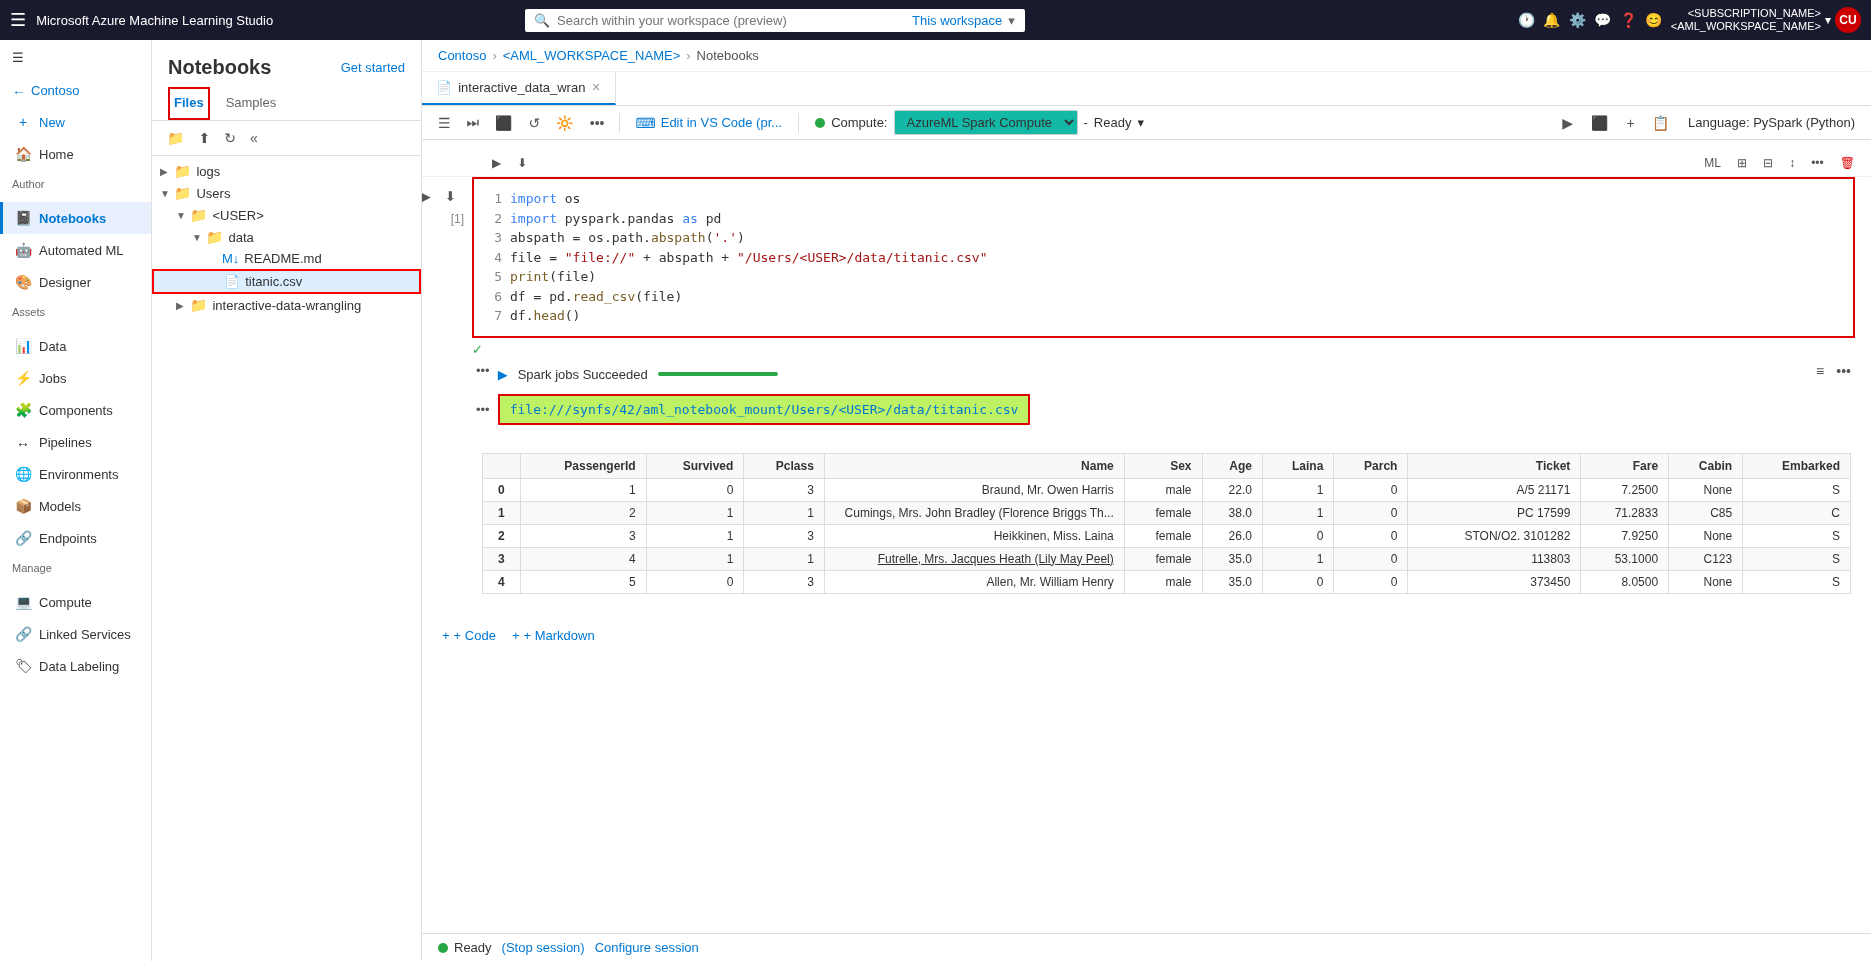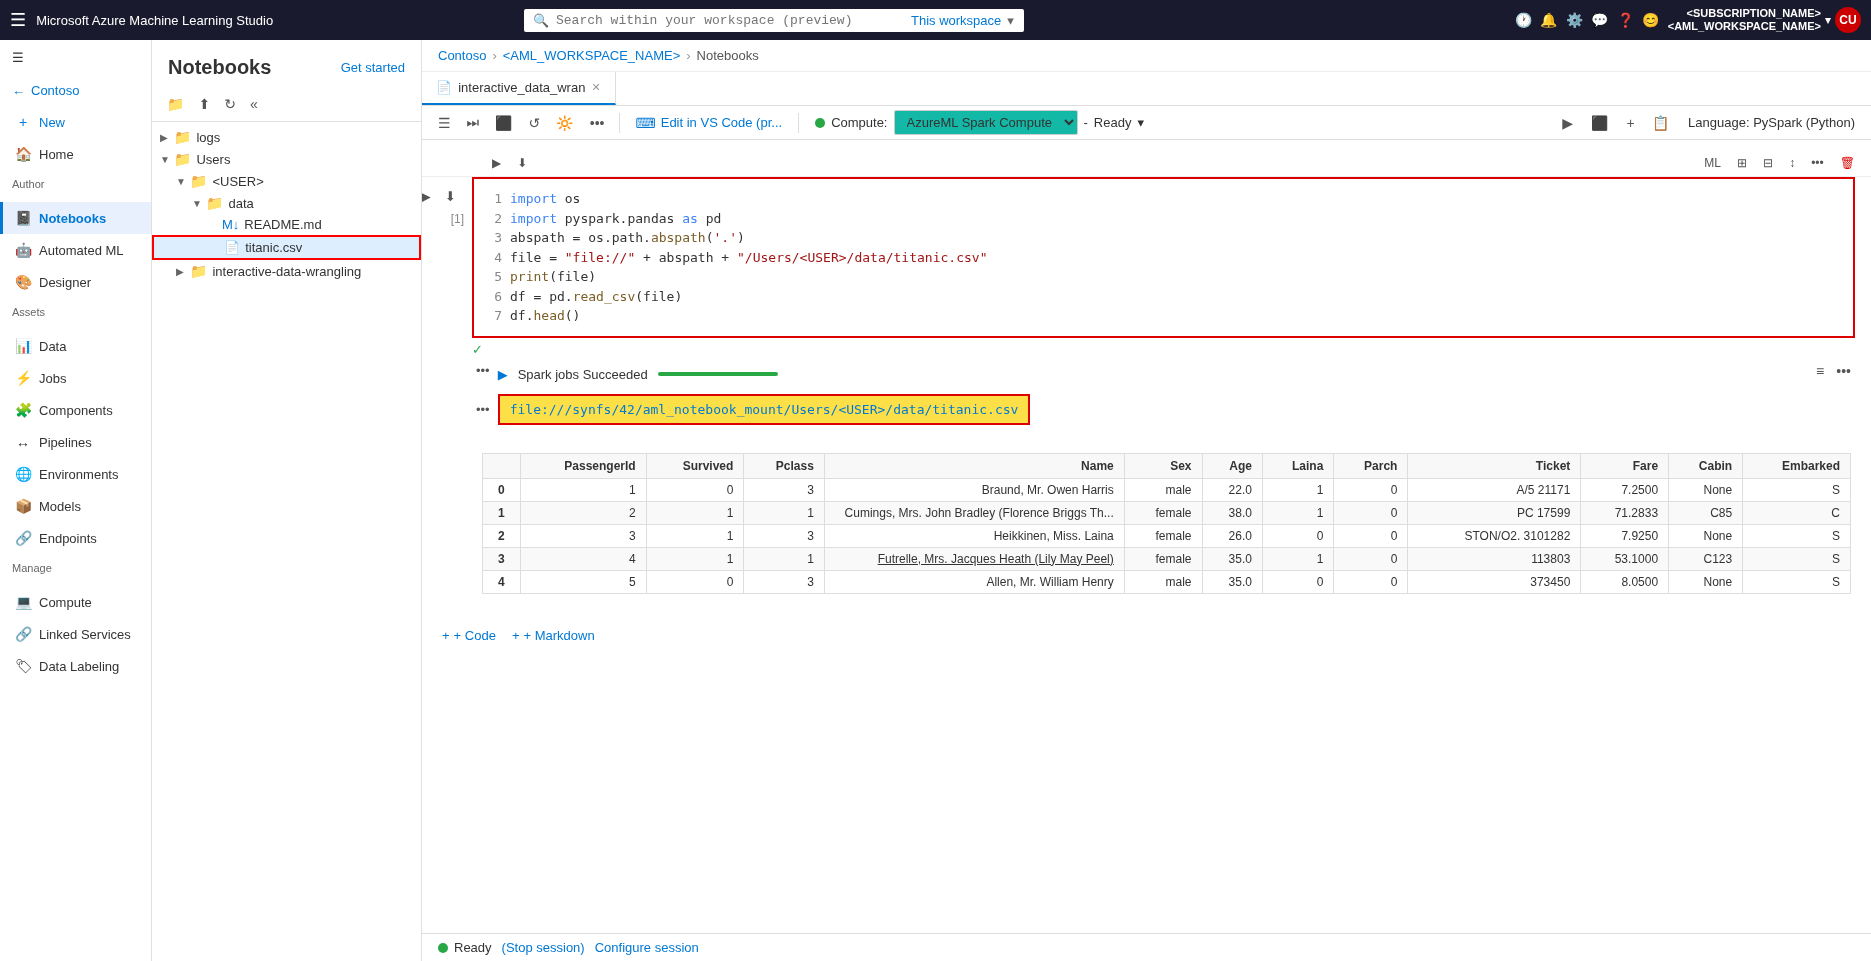--- a/index.html
+++ b/index.html
@@ -109,21 +109,21 @@
     .code-line { display: flex; gap: 8px; }
     .line-num { color: #888; min-width: 16px; text-align: right; user-select: none; }
     .kw { color: #3b82f6; }
     .fn { color: #795e26; }
     .str { color: #a31515; }
     .output-success { display: flex; align-items: center; gap: 5px; color: #555; }
     .check-icon { color: #28a745; }
     .spark-jobs { display: flex; align-items: center; gap: 10px; padding: 6px 0; }
     .spark-bar { height: 4px; width: 120px; background: #28a745; border-radius: 2px; }
     .filepath-box {
-      border: 2px solid #d00; background: #fde047; padding: 6px 10px;
+      border: 2px solid #d00; background: #bef264; padding: 6px 10px;
       font-family: 'Consolas', monospace; font-size: 13px; color: #0078d4;
       display: inline-block; margin: 6px 0;
     }
     .data-table { border-collapse: collapse; font-size: 12px; width: 100%; margin: 22px 0; }
     .data-table th {
       background: #f8f8f8; border: 1px solid #ddd; padding: 5px 10px;
       text-align: right; font-weight: 600; color: #333;
     }
     .data-table th:first-child { text-align: center; }
     .data-table td {
@@ -151,34 +151,34 @@
   </style>
 </head>
 <body>
 
 <div class="topbar">
   <span style="font-size:18px; cursor:pointer;">☰</span>
   <span class="topbar-brand">Microsoft Azure Machine Learning Studio</span>
 
   <div class="topbar-search">
     <span style="color:#666;">🔍</span>
-    <input style="flex: 1 1 0%; font-family: Liberation Mono, monospace;" placeholder="Search within your workspace (preview)">
+    <input style="flex: 1 1 0%;" placeholder="Search within your workspace (preview)">
     <span class="topbar-search-workspace">This workspace</span>
     <span style="color:#666;">▾</span>
   </div>
 
   <div class="topbar-icons">
     <span style="cursor:pointer;">🕐</span>
     <span style="cursor:pointer;">🔔</span>
     <span style="cursor:pointer;">⚙️</span>
     <span style="cursor:pointer;">💬</span>
     <span style="cursor:pointer;">❓</span>
     <span style="cursor:pointer;">😊</span>
     <div class="topbar-user">
-      <div style="text-align:right; line-height:1.2;font-weight:bold;">
+      <div style="text-align:right; line-height:1.2;">
         <div style="font-size:11px;">&lt;SUBSCRIPTION_NAME&gt;</div>
         <div style="font-size:11px;">&lt;AML_WORKSPACE_NAME&gt;</div>
       </div>
       <span>▾</span>
       <div class="user-avatar">CU</div>
     </div>
   </div>
 </div>
 
 <div class="main-layout">
@@ -263,20 +263,24 @@
   </div>
 
   <div class="secondary-panel">
     <div class="panel-header">
       <div style="display:flex; justify-content:space-between; align-items:center;">
         <span class="panel-title">Notebooks</span>
         <span class="panel-link">Get started</span>
       </div>
     </div>
 
+    <div class="panel-tabs">
+      <div class="panel-tab active" style="border: 2px solid #d00; padding: 6px 4px;">Files</div>
+      <div class="panel-tab">Samples</div>
+    </div>
 
     <div class="panel-toolbar">
       <button class="panel-toolbar-btn" title="New folder">📁</button>
       <button class="panel-toolbar-btn" title="Upload">⬆</button>
       <button class="panel-toolbar-btn" title="Refresh">↻</button>
       <button class="panel-toolbar-btn" title="Collapse">«</button>
     </div>
 
     <div class="file-tree">
 

